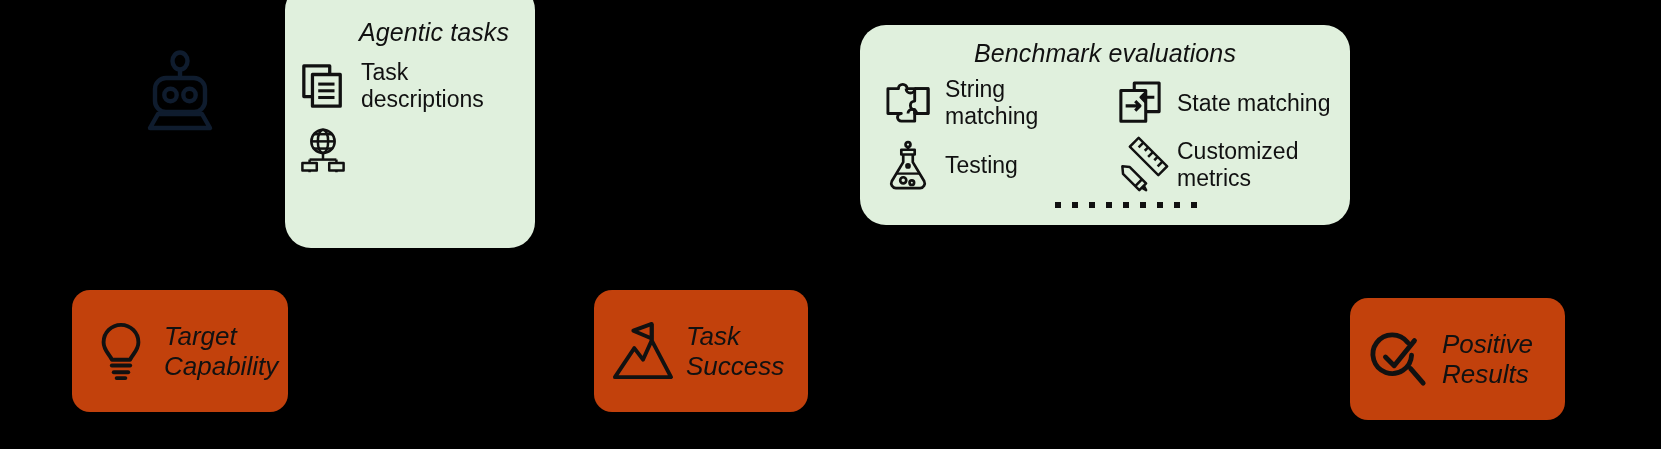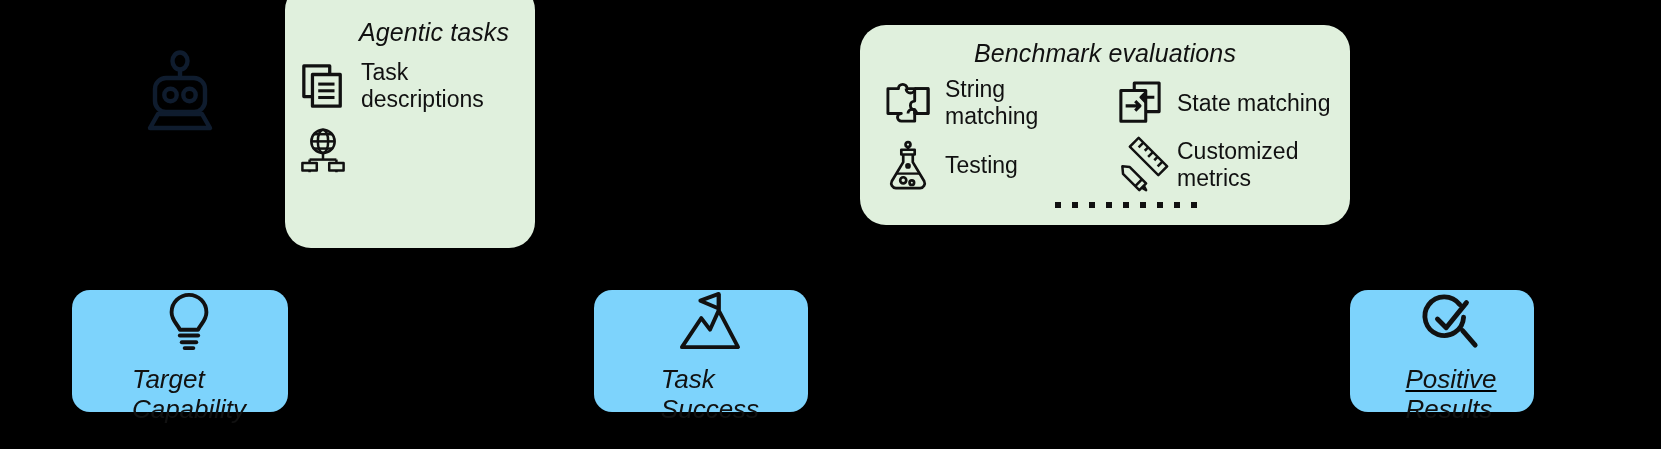--- a/index.html
+++ b/index.html
@@ -3,21 +3,21 @@
 <meta charset="utf-8">
 <style>
   html,body{margin:0;padding:0;background:#000;}
   body{width:1661px;height:449px;position:relative;overflow:hidden;
        font-family:"Liberation Sans","DejaVu Sans",sans-serif;}
   .stage{position:absolute;inset:0;}
 
   
   .panel{position:absolute;border-radius:26px;box-sizing:border-box;}
   .green{background:#e0f0dd;}
-  .blue{background:#7dd3fc;border-radius:18px;flex-direction:column;}
+  .blue{background:#c2410c;border-radius:18px;}
 
   
   #agentic-panel{left:285px;top:-16px;width:250px;height:264px;}
   .panel-title{
     text-align:center;font-style:italic;font-size:25px;color:#111;
     letter-spacing:.1px;}
   #agentic-panel .panel-title{margin-top:34px;padding-left:48px;}
   .agentic-rows{margin-top:12px;padding-left:14px;}
   .arow{display:flex;align-items:center;gap:14px;margin-bottom:14px;}
   .arow .glyph{flex:0 0 auto;width:48px;height:48px;display:flex;
@@ -37,21 +37,21 @@
   .dots i{display:block;width:6px;height:6px;background:#111;}
 
   
   .bluebox{position:absolute;height:122px;display:flex;align-items:center;
            gap:12px;padding-left:18px;box-sizing:border-box;}
   .bluebox .glyph{flex:0 0 auto;width:62px;height:62px;display:flex;
     align-items:center;justify-content:center;}
   .bluebox .lbl{font-style:italic;font-size:26px;line-height:1.17;color:#111;}
   #target-capability-box{left:72px;top:290px;width:216px;}
   #task-success-box{left:594px;top:290px;width:214px;}
-  #positive-results-box{left:1350px;top:290px;width:184px;text-decoration:underline;}
+  #positive-results-box{left:1350px;top:298px;width:215px;}
 
   
   #agent-robot{position:absolute;left:143px;top:52px;width:74px;height:76px;}
 
   svg{display:block;overflow:visible;}
 </style>
 </head>
 <body>
 
 <div class="stage">

